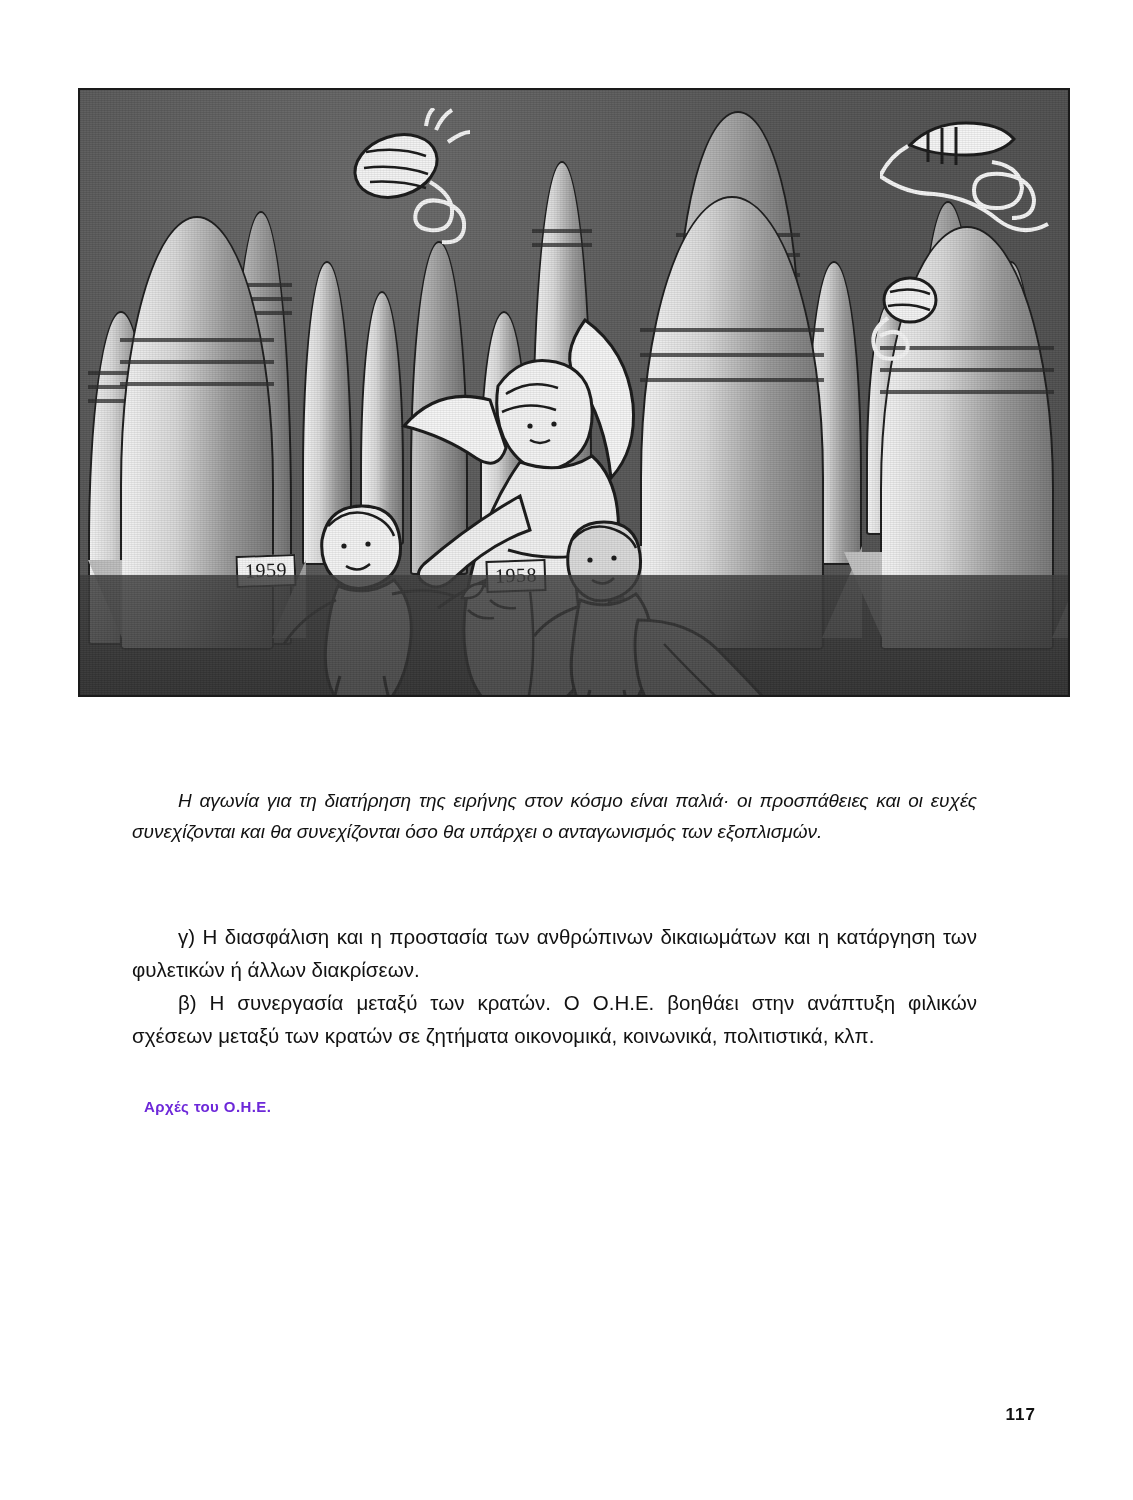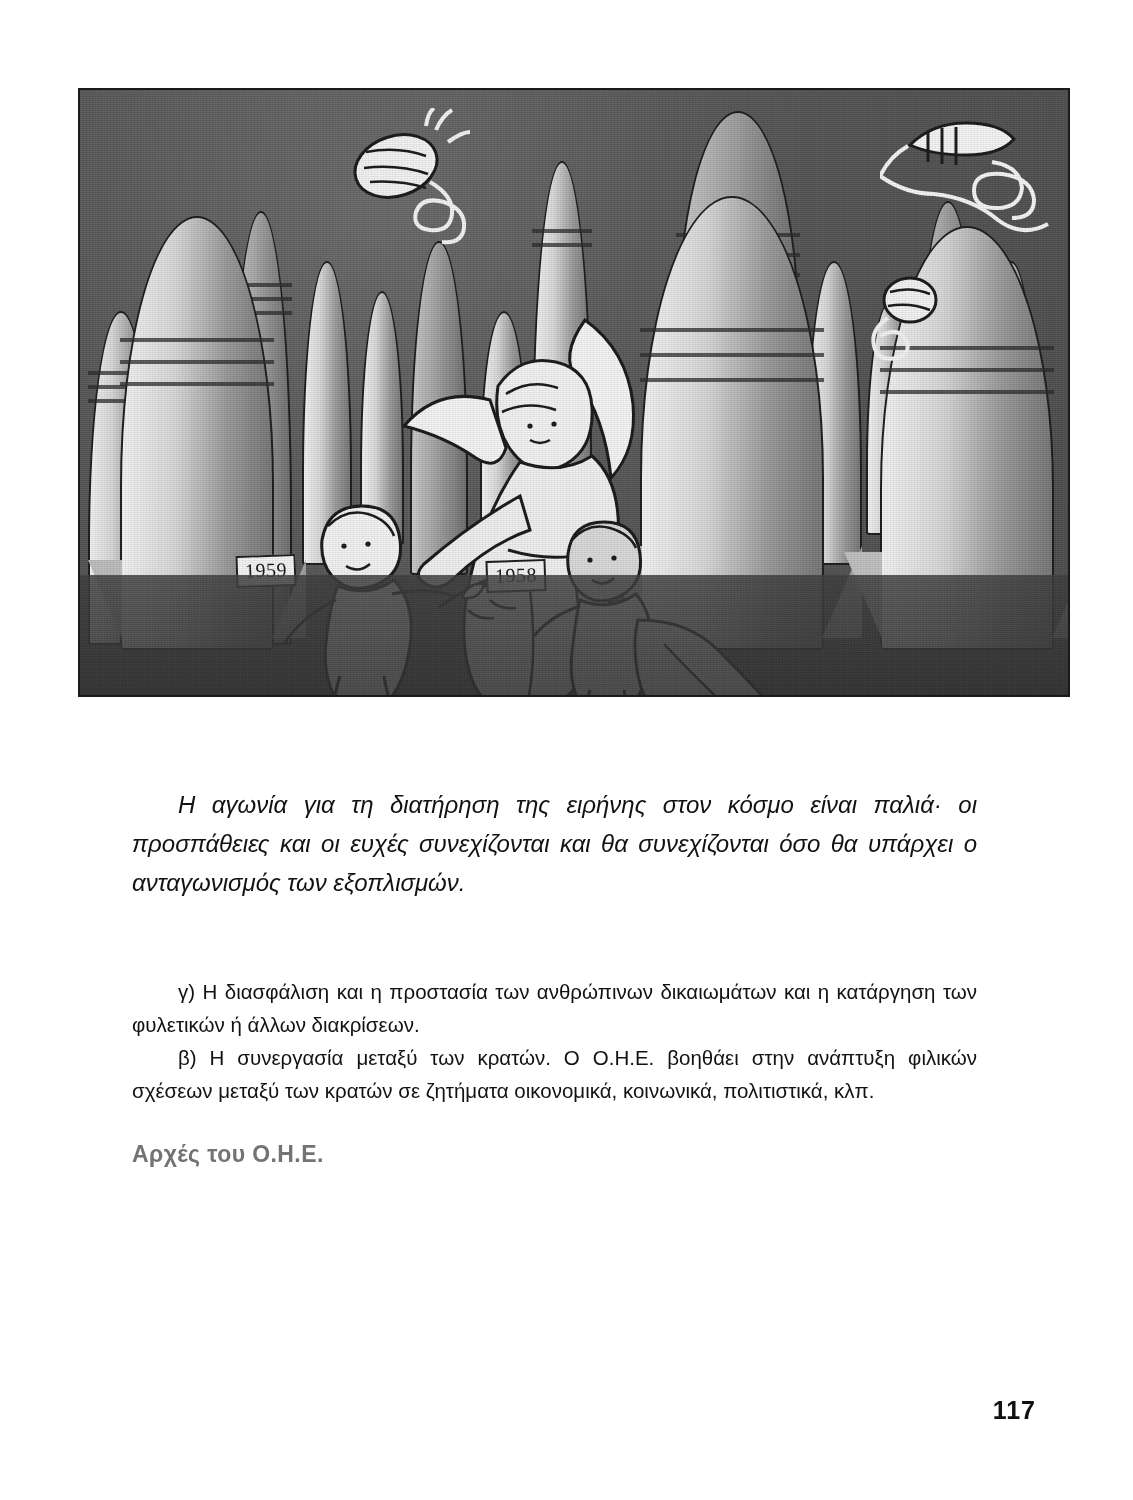--- a/index.html
+++ b/index.html
@@ -110,37 +110,37 @@
     margin: 0;
     font-size: 20.5px;
     line-height: 1.62;
     text-align: justify;
     color: #121212;
   }
   p.no-indent { text-indent: 0; }
   p.indent { text-indent: 46px; }
   .italic {
     font-style: italic;
-    font-size: 24px;
+    font-size: 19px;
   }
   .gap-sm { height: 26px; }
   .gap-md { height: 46px; }
   .gap-lg { height: 34px; }
   h2.section-title {
-    margin: 0;
-    font-size: 23px;
+    margin: 12px;
+    font-size: 15px;
     font-weight: bold;
     letter-spacing: .4px;
-    color: #737373;
+    color: #6d28d9;
   }
   .page-number {
     position: absolute;
     right: 97px;
     bottom: 75px;
-    font-size: 25px;
+    font-size: 17px;
     font-weight: bold;
     color: #111;
     letter-spacing: 1px;
   }
 </style>
 </head>
 <body>
 
 <div class="page">
 

